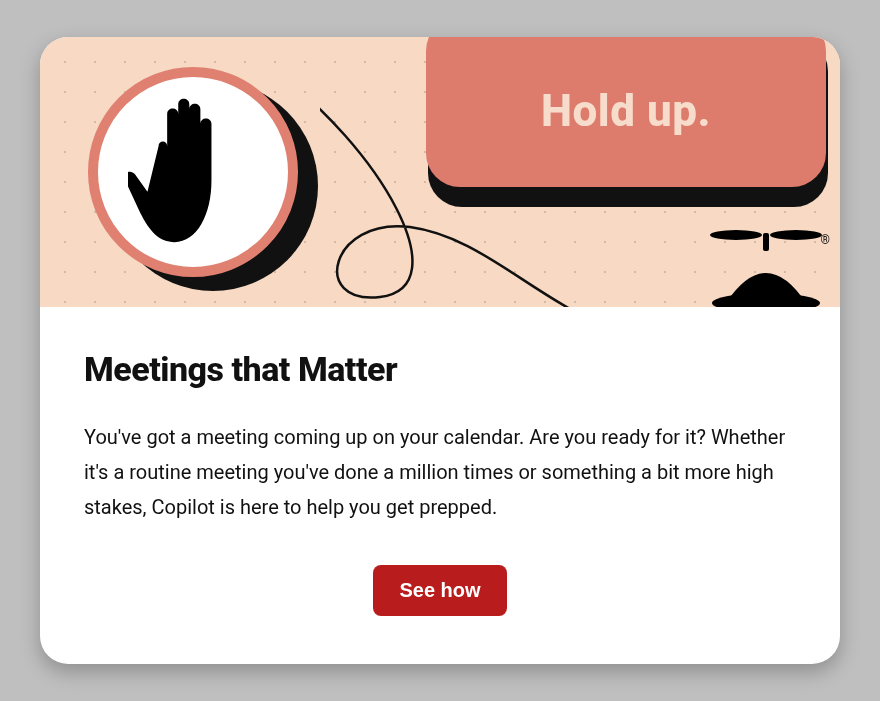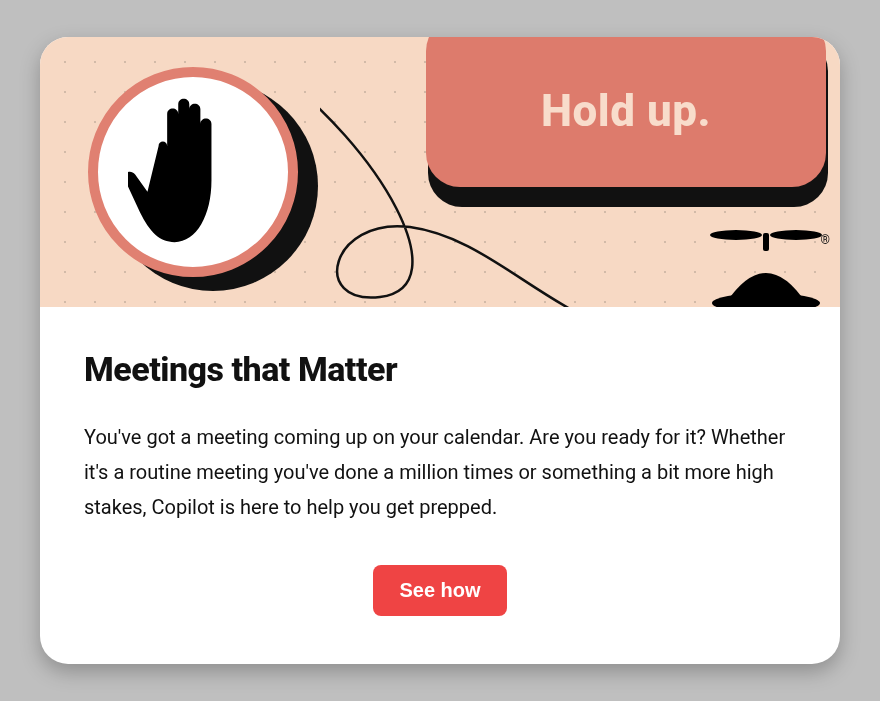--- a/index.html
+++ b/index.html
@@ -142,21 +142,21 @@
     font-size: 20px;
     line-height: 1.75;
     color: #111;
     margin-bottom: 40px;
   }
   .cta-row {
     display: flex;
     justify-content: center;
   }
   .cta {
-    background: #ef4444;
+    background: #b91c1c;
     color: #fff;
     border: none;
     border-radius: 8px;
     padding: 14px 26px;
     font-size: 20px;
     font-weight: 700;
     cursor: pointer;
   }
 </style>
 </head>

